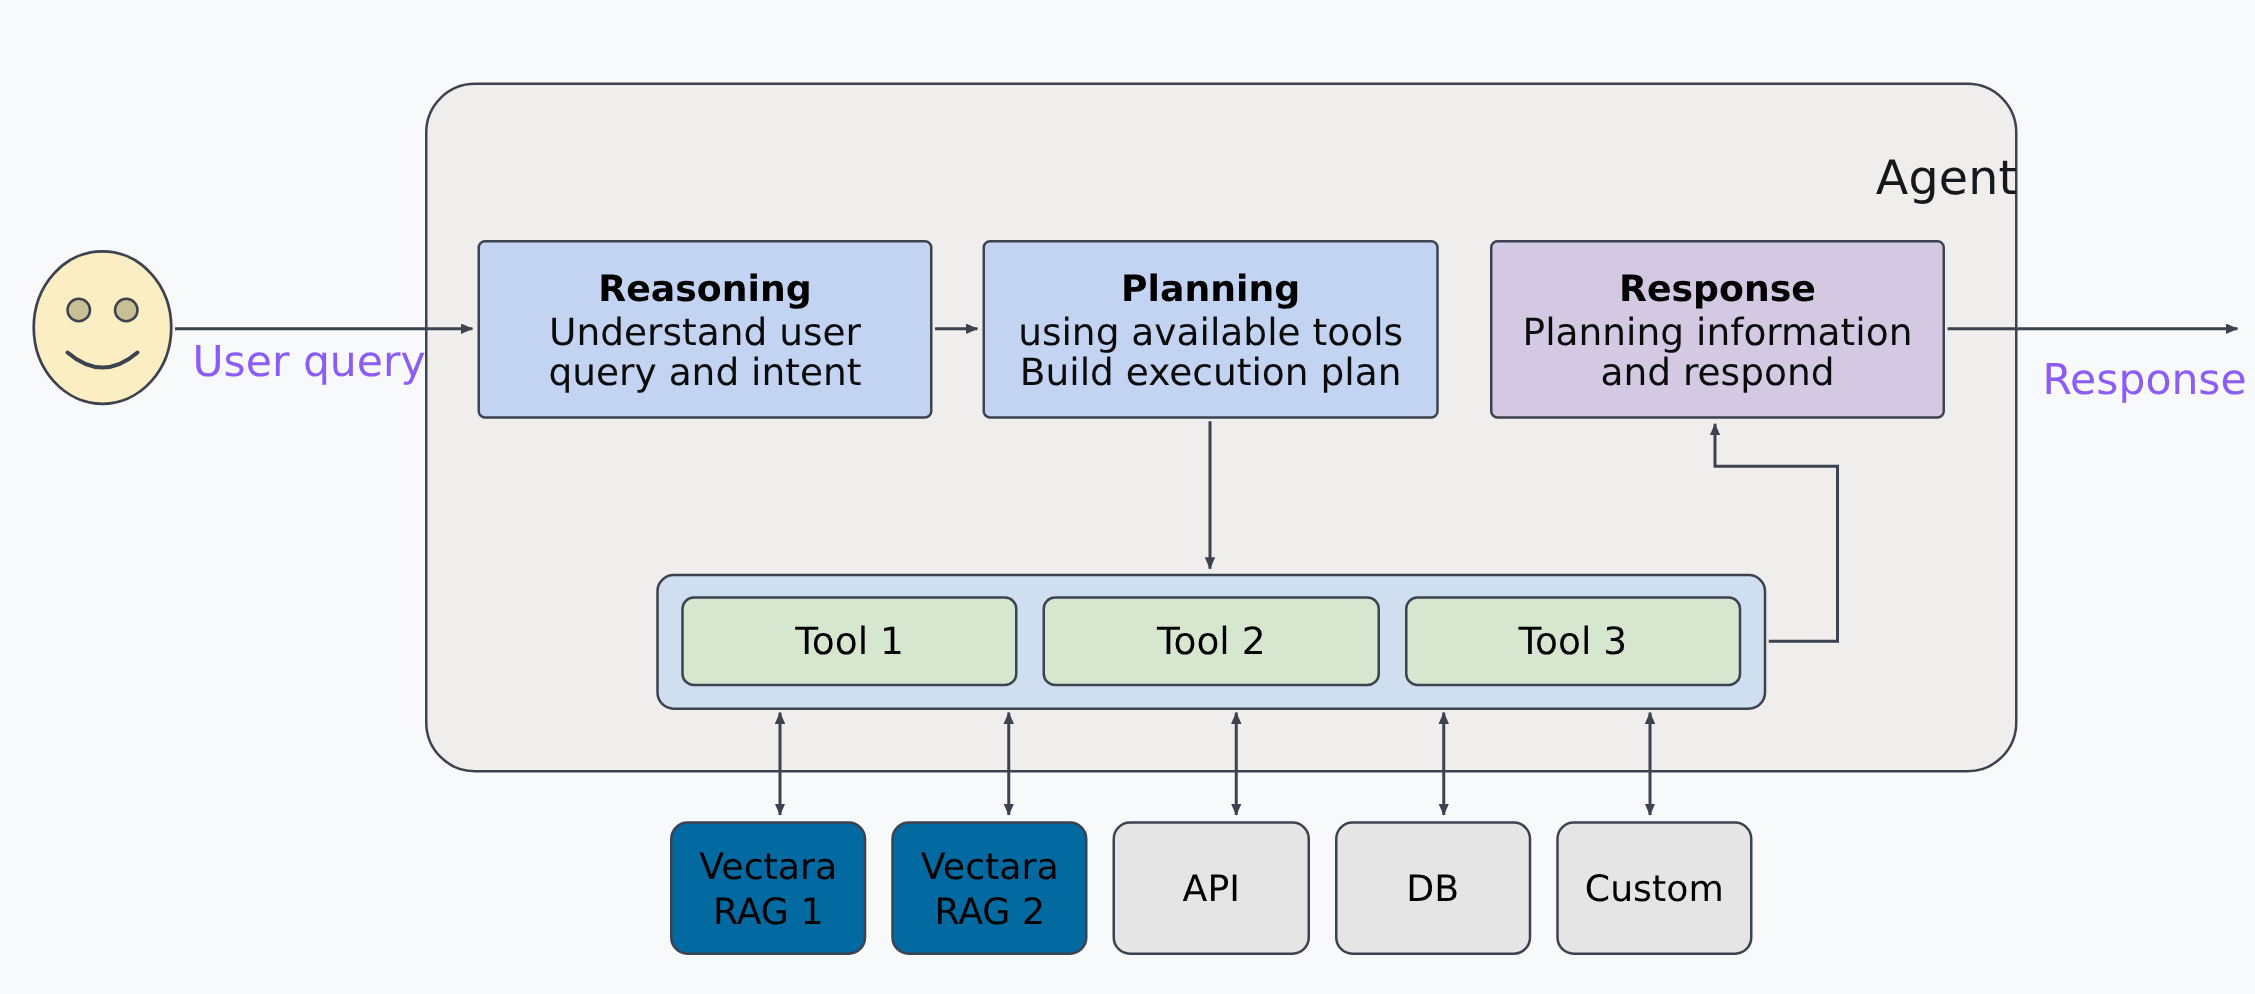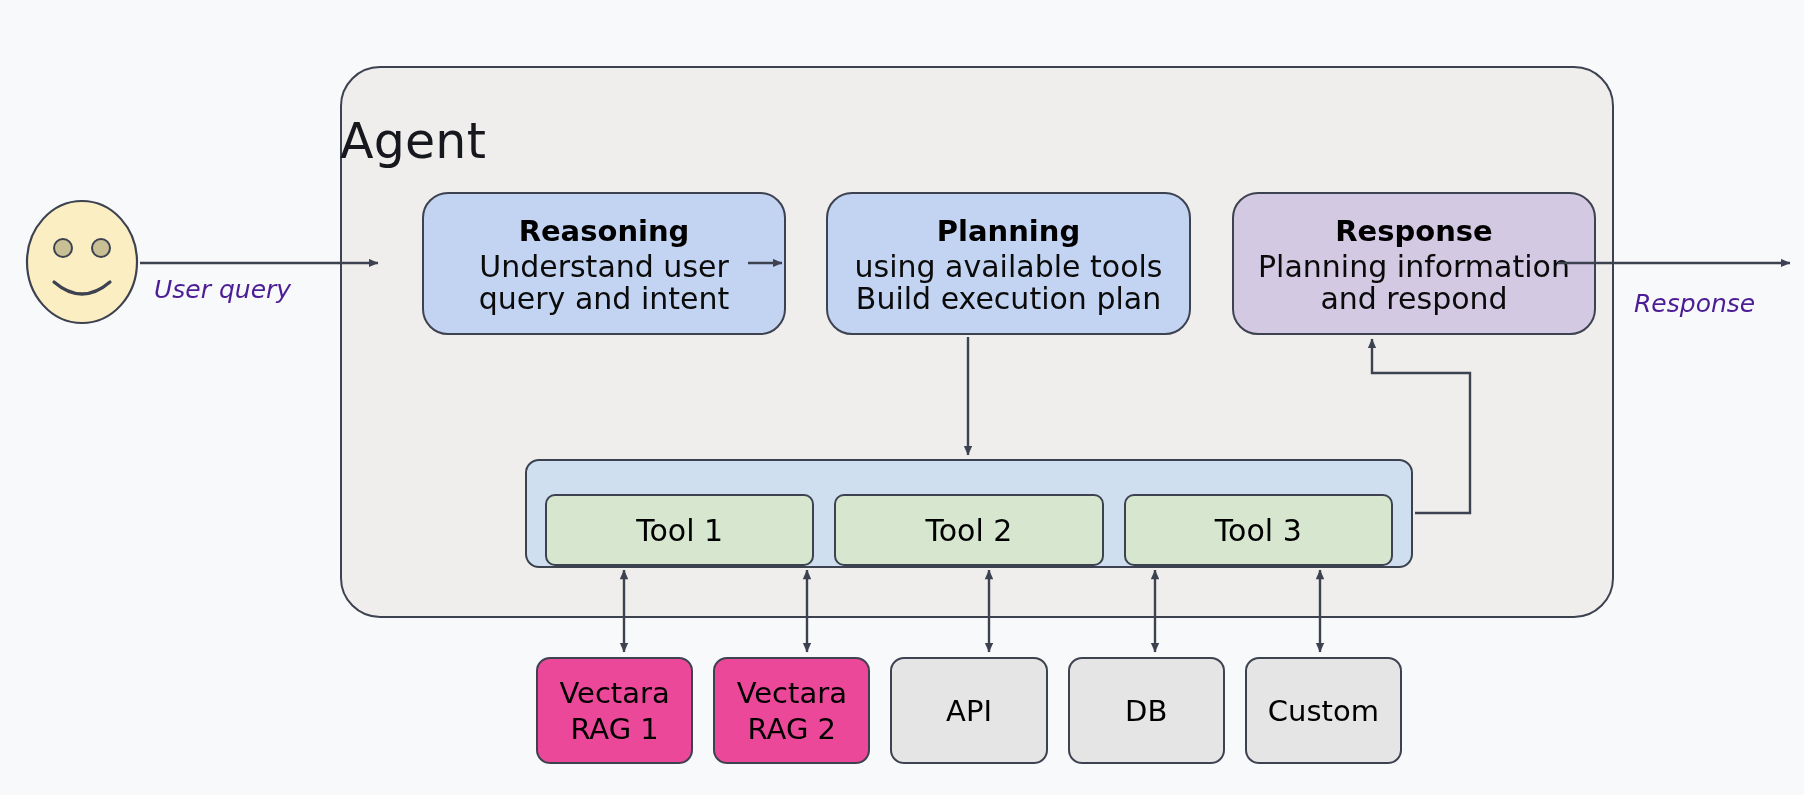--- a/index.html
+++ b/index.html
@@ -41,40 +41,39 @@
     background: #efeeed;
     border: 2.2px solid #3d4250;
     border-radius: 40px;
     box-sizing: border-box;
   }
   .agent-title {
     position: absolute;
     left: 340px;
     top: 120px;
     width: 1274px;
-    text-align: left;
-    font-size: 49px;
+    text-align: right;
+    font-size: 38px;
     line-height: 44px;
     color: #16181d;
     letter-spacing: 0.2px;
   }
 
   
   .stage {
     position: absolute;
     box-sizing: border-box;
     border: 2.2px solid #3d4250;
-    border-radius: 26px;
+    border-radius: 6px;
     display: flex;
     flex-direction: column;
     align-items: center;
     justify-content: center;
     text-align: center;
     padding: 6px 10px;
-    margin-left: 40px;
   }
   .stage .stage-title {
     font-size: 29px;
     font-weight: bold;
     line-height: 36px;
     color: #000;
     margin-bottom: 2px;
   }
   .stage .stage-desc {
     font-size: 30px;
@@ -93,23 +92,23 @@
     position: absolute;
     left: 525px;
     top: 459px;
     width: 888px;
     height: 109px;
     background: #cfdff0;
     border: 2.2px solid #3d4250;
     border-radius: 14px;
     box-sizing: border-box;
     display: flex;
-    align-items: flex-end;
+    align-items: flex-start;
     gap: 20px;
-    padding: 0 18px;
+    padding: 16px 18px;
   }
   .tool {
     flex: 1 1 0;
     height: 72px;
     background: #d6e6cf;
     border: 2.2px solid #3d4250;
     border-radius: 10px;
     box-sizing: border-box;
     display: flex;
     align-items: center;
@@ -135,40 +134,39 @@
     box-sizing: border-box;
     display: flex;
     flex-direction: column;
     align-items: center;
     justify-content: center;
     text-align: center;
     font-size: 29px;
     line-height: 36px;
     color: #000;
   }
-  .source.magenta { background: #ec4899; }
+  .source.magenta { background: #0369a1; }
   .source.peach   { background: #e5e5e5; }
 
   
   .smiley {
     position: absolute;
     left: 24px;
     top: 198px;
     width: 116px;
     height: 128px;
   }
 
   
   .edge-label {
     position: absolute;
-    font-size: 25px;
+    font-size: 34px;
     line-height: 32px;
-    color: #4c1d95;
+    color: #8b5cf6;
     white-space: nowrap;
-    font-style: italic;
   }
   #label-user-query { left: 154px; top: 274px; }
   #label-response   { left: 1634px; top: 288px; }
 </style>
 </head>
 <body>
 
 <div id="canvas">
 
   <div class="agent-box"></div>

